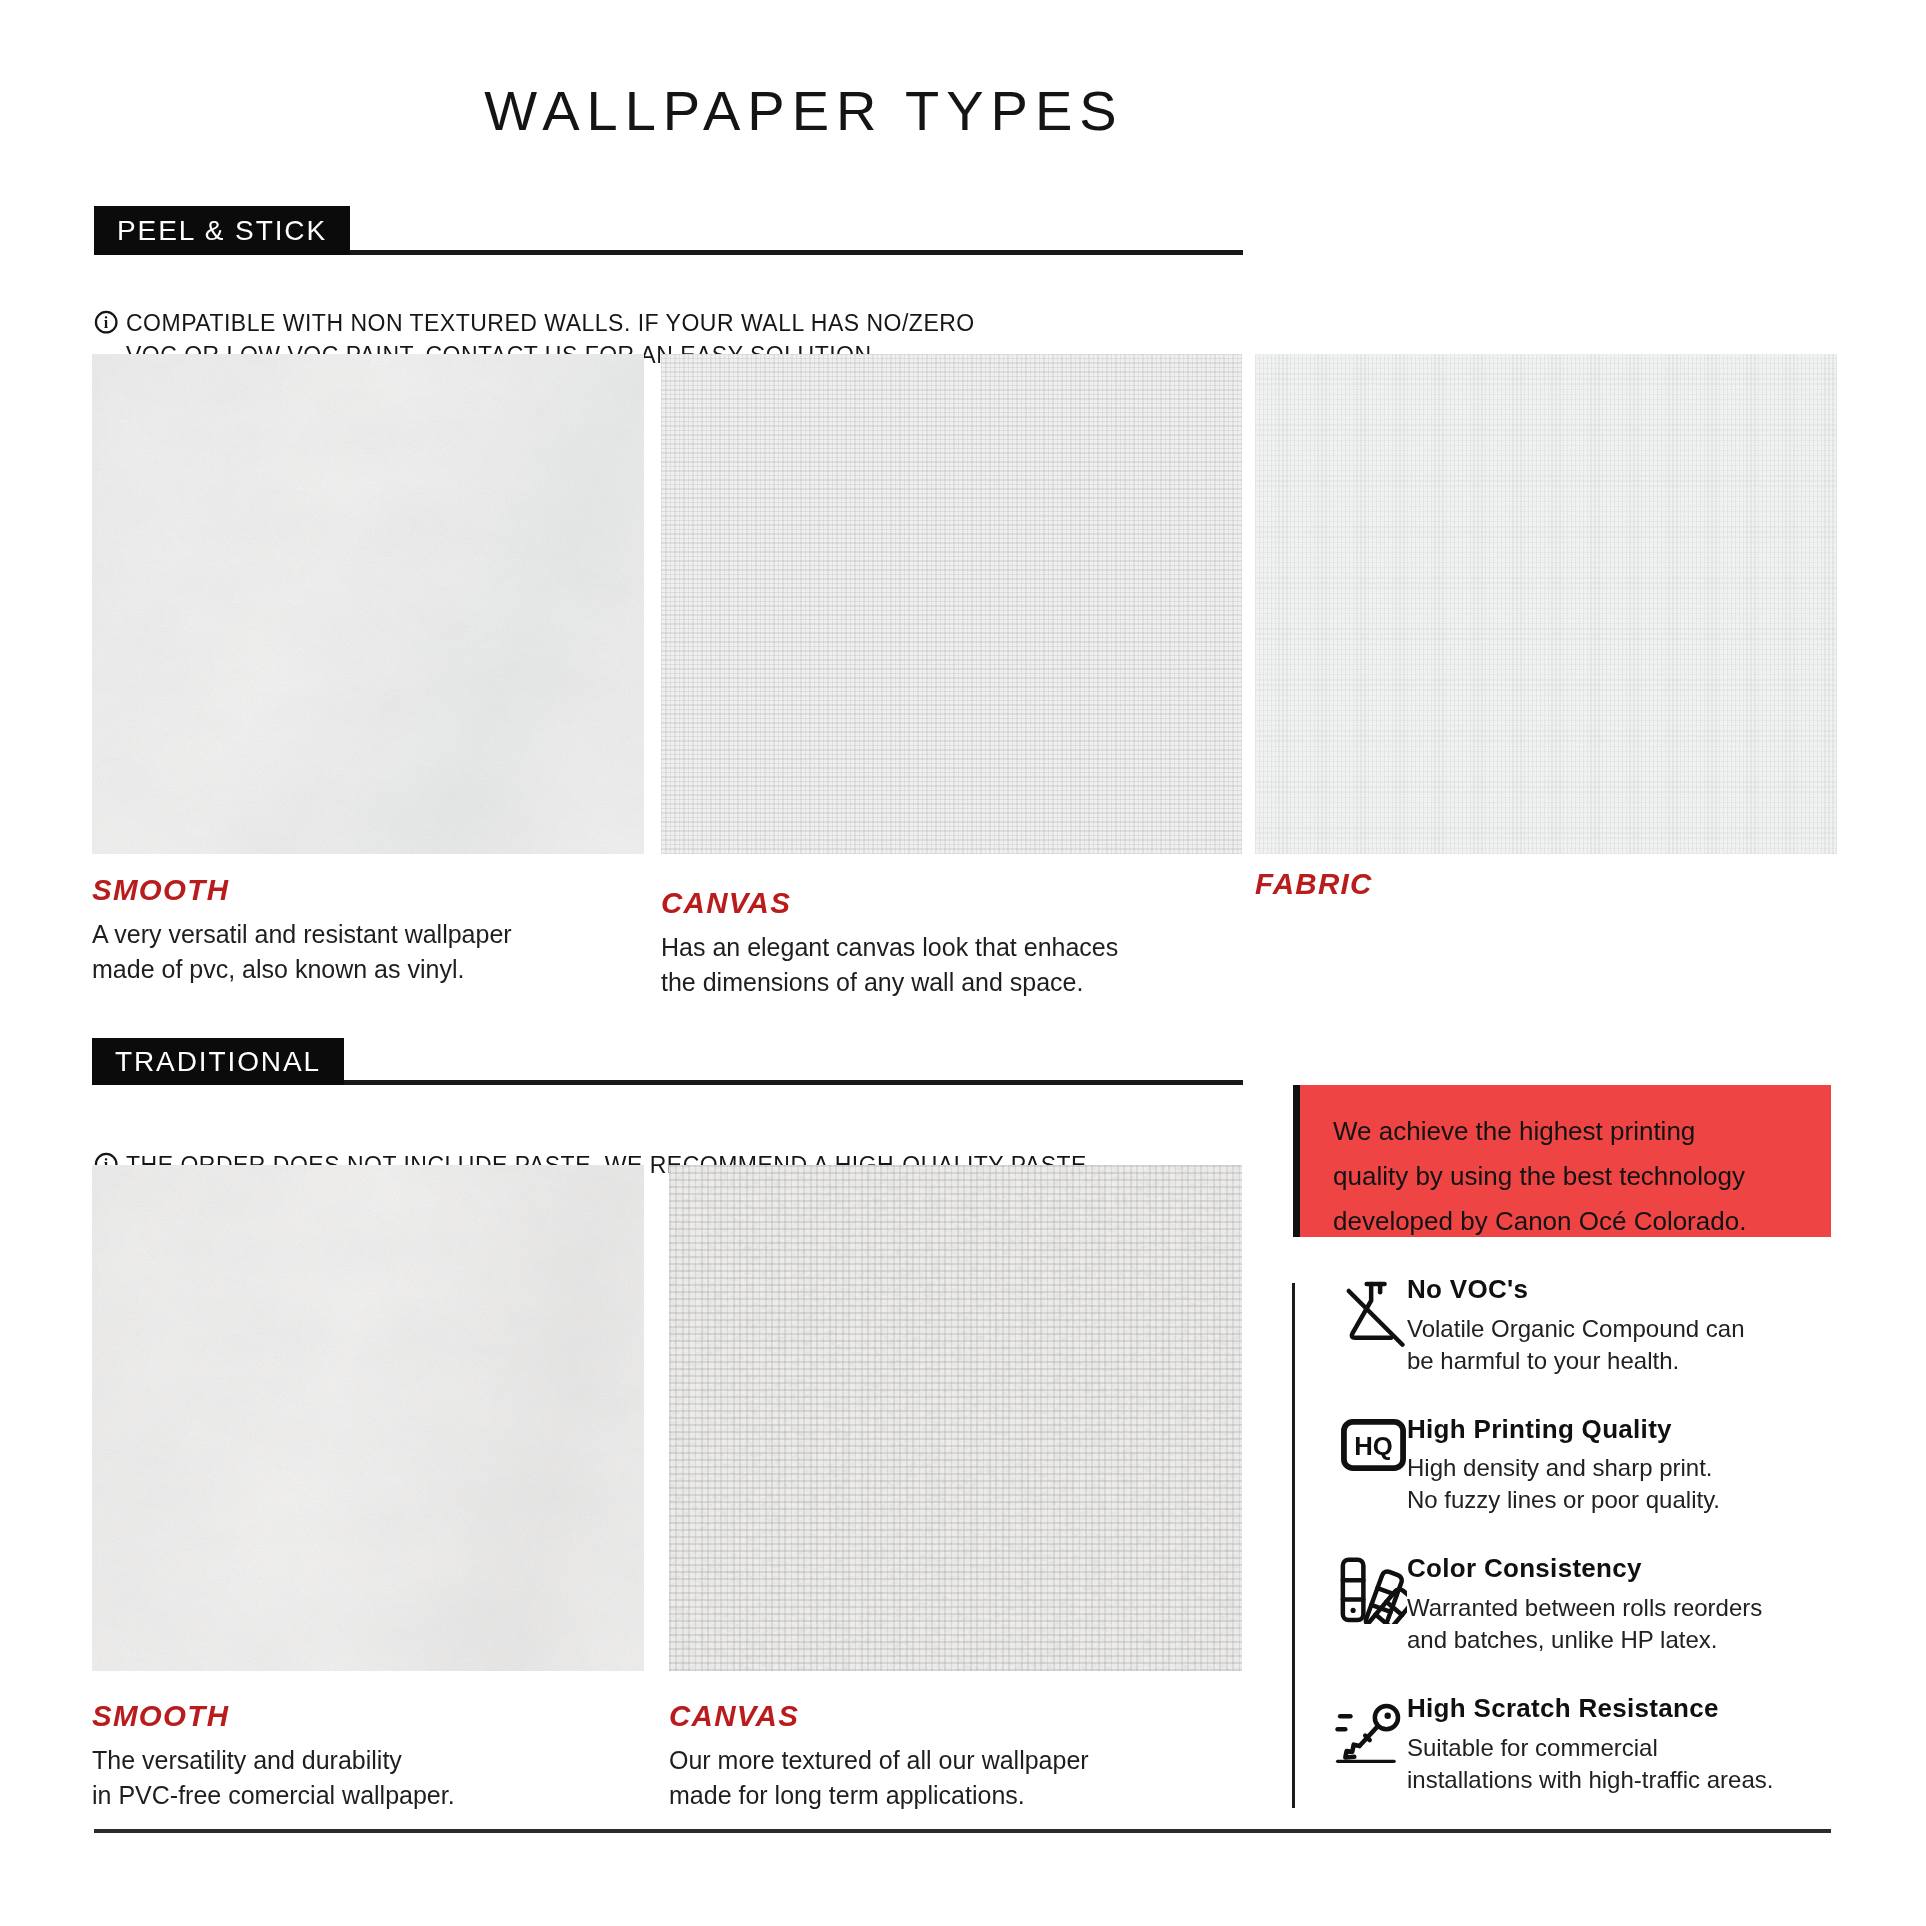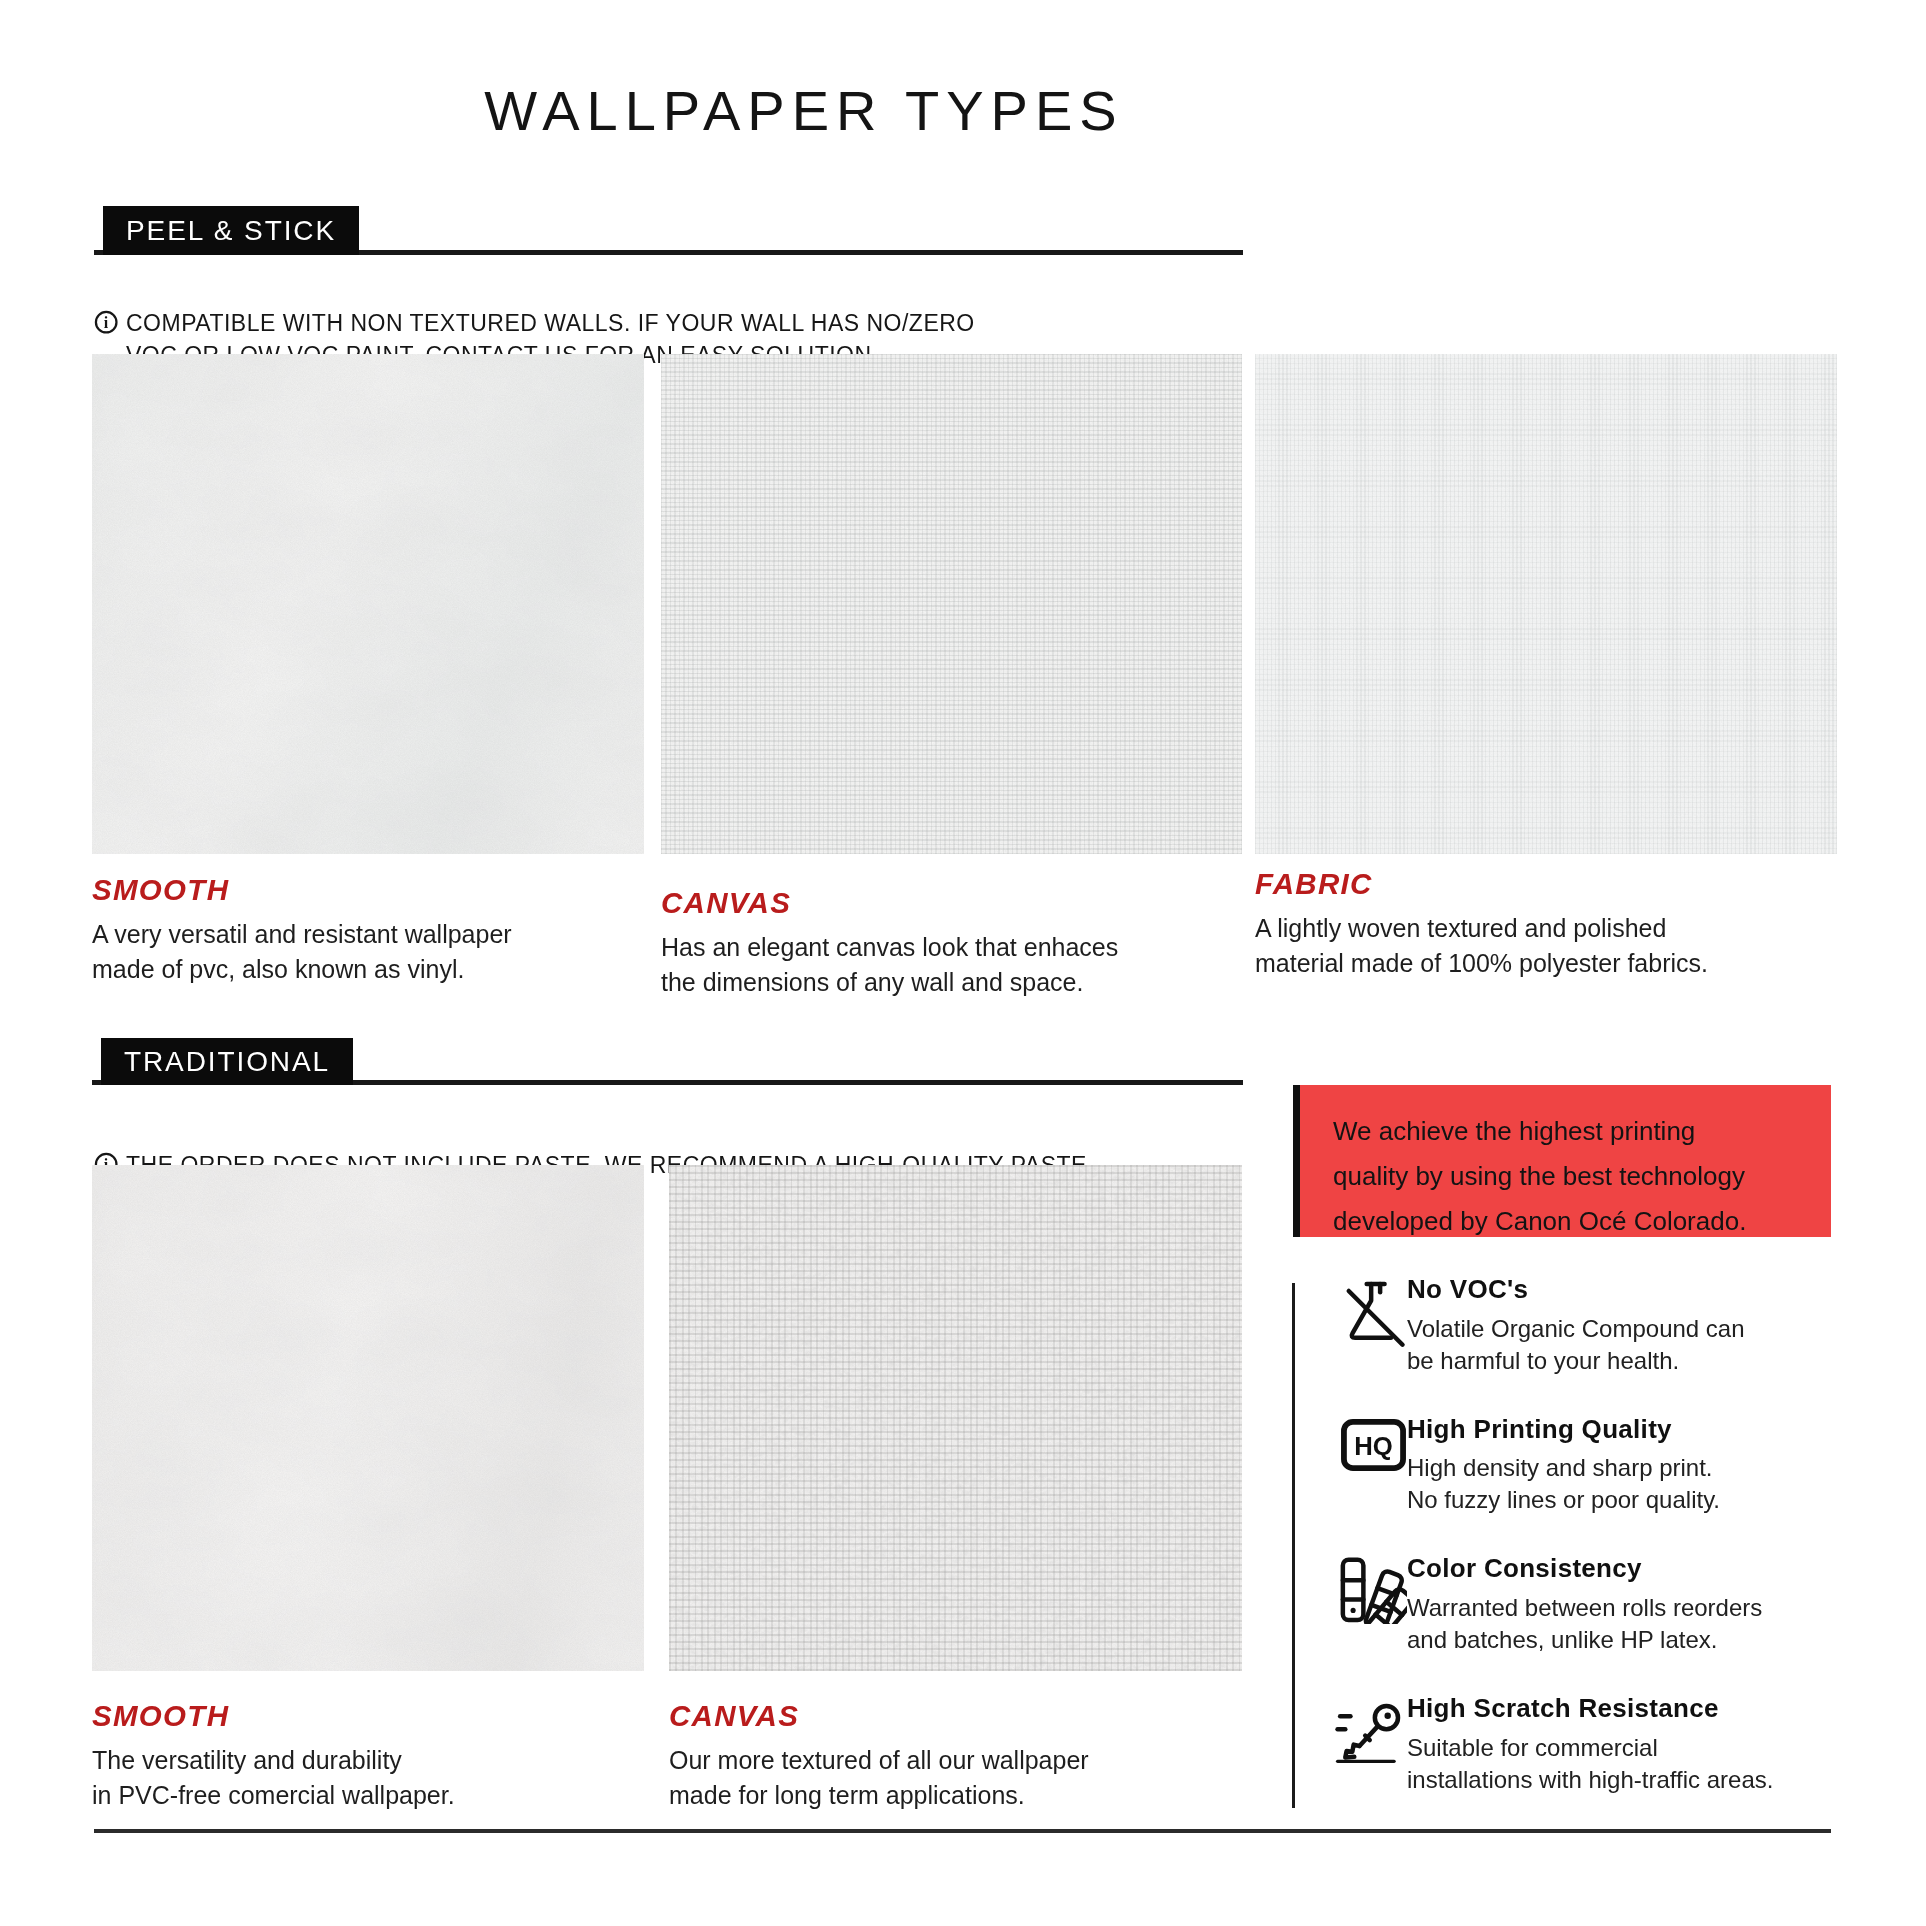--- a/index.html
+++ b/index.html
@@ -12,21 +12,21 @@
   
   #main-title{
     top:78px;left:804px;transform:translateX(-50%);
     font-size:56px;font-weight:500;letter-spacing:7px;color:#141414;white-space:nowrap;text-align:right;
   }
 
   
   .sec-rule{height:4.5px;background:#181818;}
   .sec-label{
     background:#0b0b0b;color:#ffffff;display:flex;align-items:center;
-    padding:0 23px;font-size:28px;font-weight:500;letter-spacing:1.9px;white-space:nowrap;margin-left:9px;
+    padding:0 23px;font-size:28px;font-weight:500;letter-spacing:1.9px;white-space:nowrap;
   }
   #rule-1{left:94px;top:250px;width:1149px;}
   #label-1{left:94px;top:206px;height:49px;}
   #rule-2{left:92px;top:1080px;width:1151px;}
   #label-2{left:92px;top:1038px;height:47px;}
 
   
   .note{padding-left:32px;font-size:23px;line-height:32px;letter-spacing:0.5px;color:#161616;white-space:pre-line;}
   #note-1{left:94px;top:275px;width:1130px;}
   #note-2{left:94px;top:1117px;width:1156px;}
@@ -158,22 +158,20 @@
   </div>
 
   <div id="col-ps-fabric" class="col row1">
     <div class="swatch tex-fabric">
       <svg class="texfx" viewBox="0 0 907 778" width="582" height="500">
           <rect width="100%" height="100%" filter="url(#f-linen)" opacity="0.55"></rect>
           <rect width="100%" height="100%" filter="url(#f-grain)" opacity="0.5"></rect>
         </svg>
     </div>
     <div class="type-name">FABRIC</div>
-    <div class="type-desc">A lightly woven textured and polished
-material made of 100% polyester fabrics.</div>
   </div>
 
   <div id="rule-2" class="abs sec-rule"></div>
   <div id="label-2" class="abs sec-label">TRADITIONAL</div>
 
   <div id="note-2" class="abs note">
     <span class="info-badge">
       <svg width="24.4" height="24.4" viewBox="0 0 38 38" style="font-size:36px">
         <circle cx="19" cy="19" r="16" fill="none" stroke="#161616" stroke-width="3.5"></circle>
         <text x="19" y="28" text-anchor="middle" font-family="Liberation Serif, DejaVu Serif, serif" font-size="25" font-weight="700" fill="#161616">i</text>

